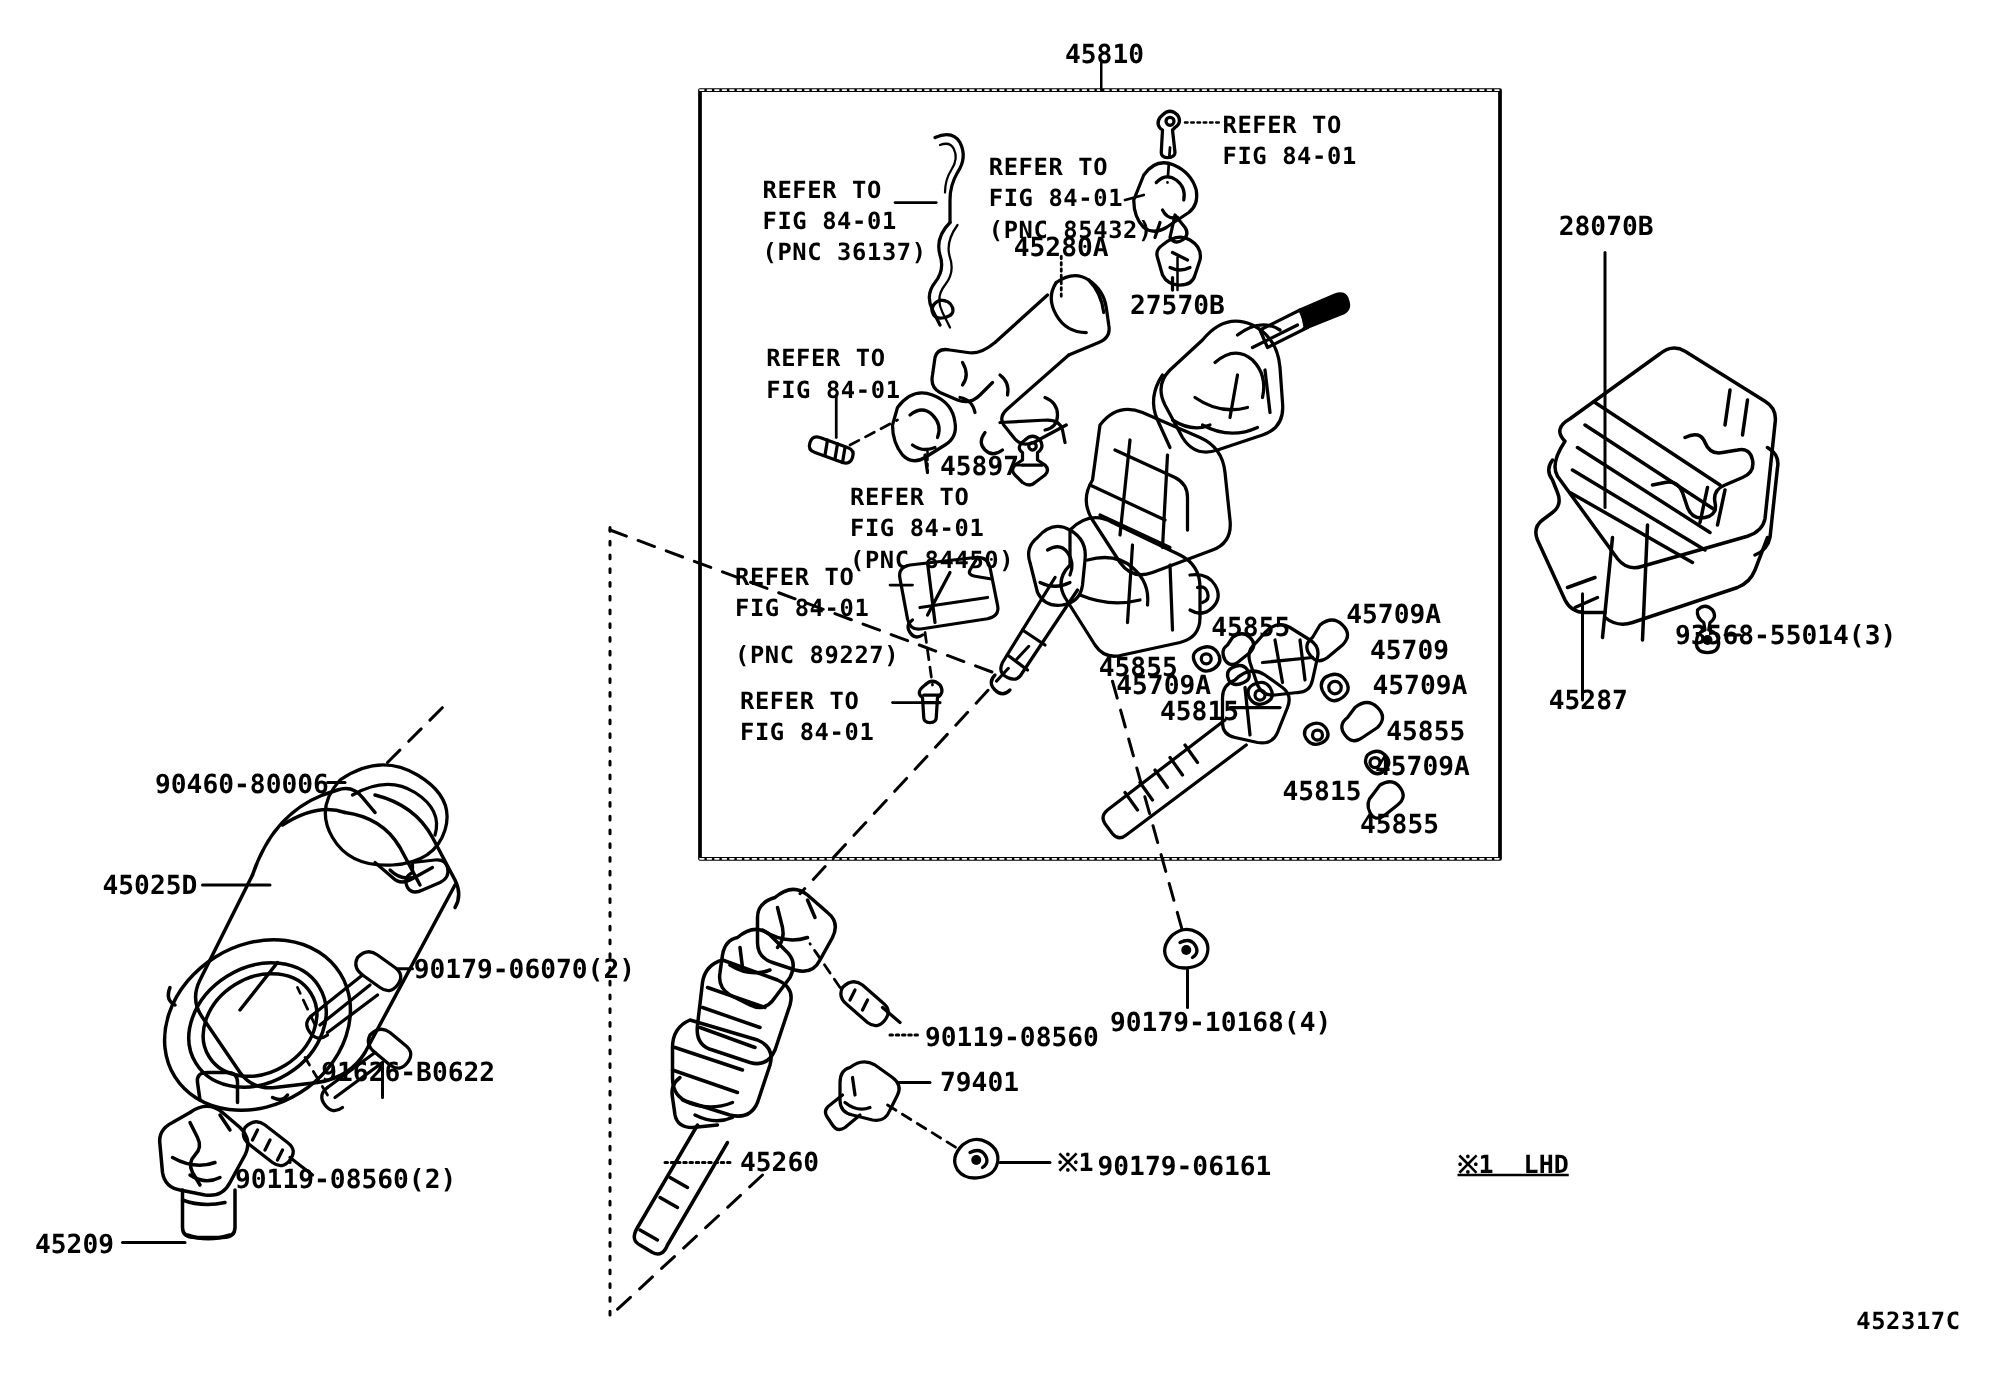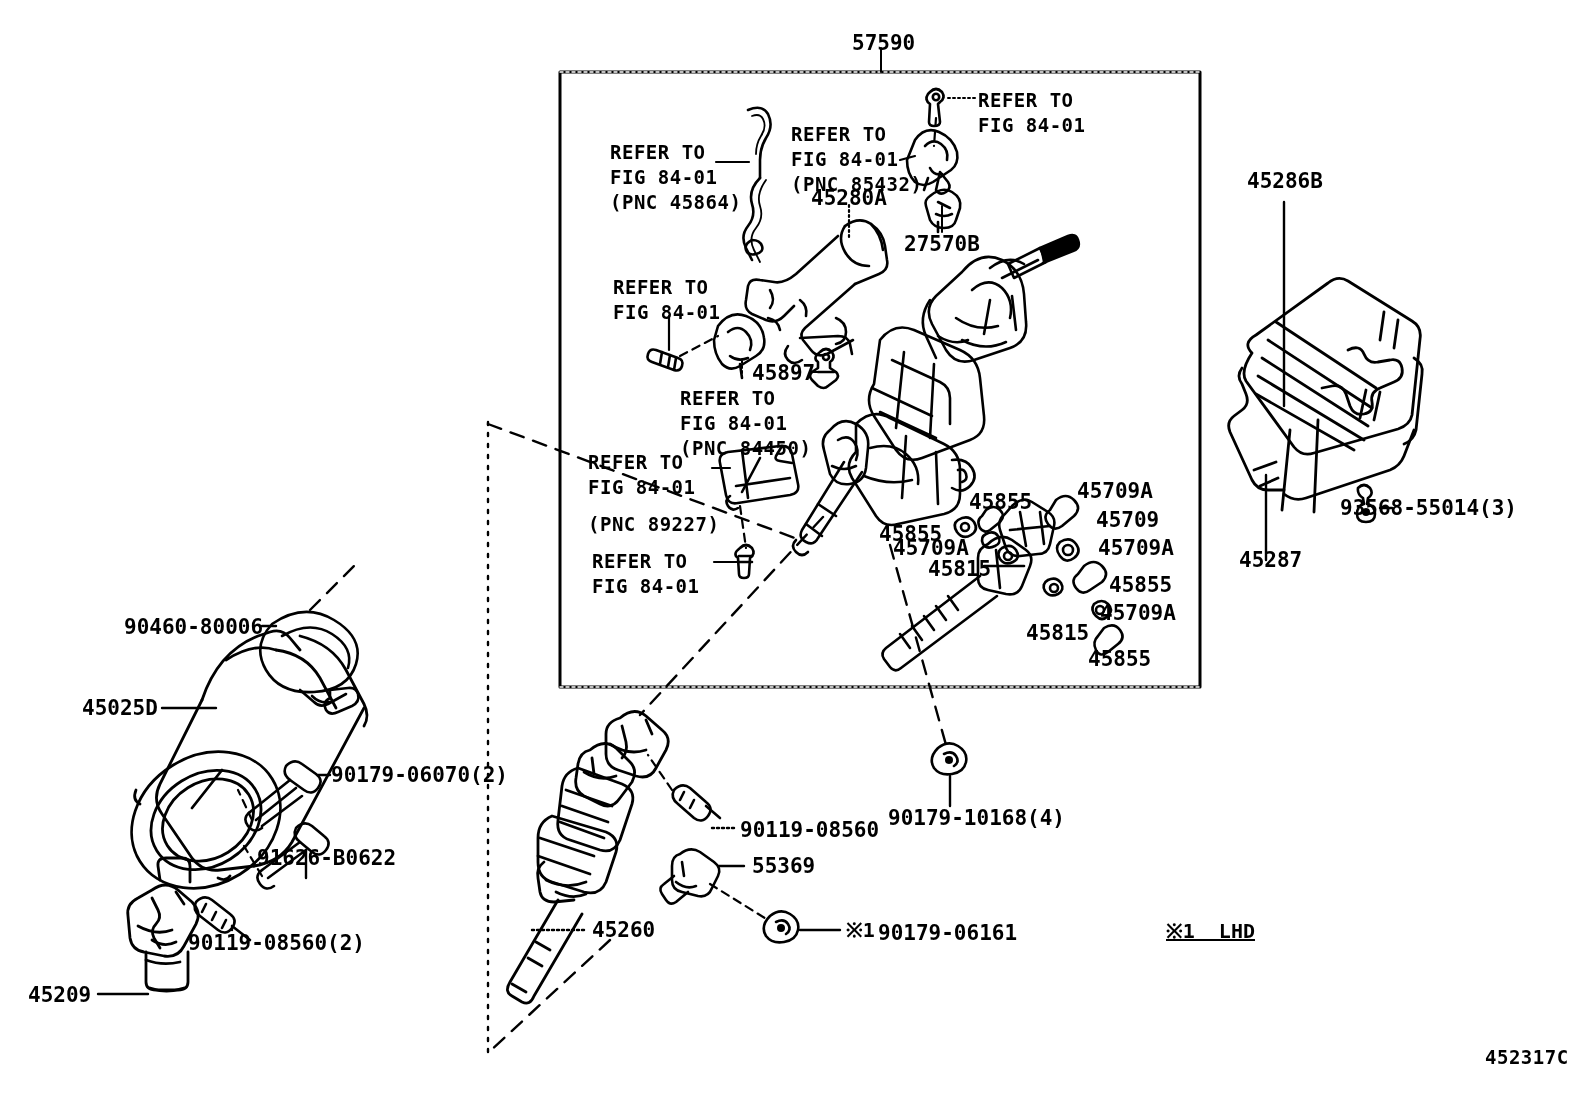--- a/index.html
+++ b/index.html
@@ -367,25 +367,25 @@
       <g>
         <path d="M938 748 q10 -8 20 -2 q10 6 8 16 q-2 10 -14 12 q-12 2 -18 -6 q-6 -10 4 -20 z"></path>
         <path d="M944 754 q8 -4 12 2 q4 6 -2 10"></path>
         <circle cx="949" cy="760" r="4" fill="#000" stroke="none"></circle>
       </g>
       <line x1="950" y1="776" x2="950" y2="806" stroke-width="2.4"></line>
 
     </g>
   </svg>
 
-  <div class="lbl" style="left:852px; top:30px;">57590</div>
+  <div class="lbl" style="left:852px; top:30px;">45810</div>
 
   <div class="lbl ref" style="left:610px; top:140px;">REFER TO</div>
   <div class="lbl ref" style="left:610px; top:165px;">FIG 84-01</div>
-  <div class="lbl ref" style="left:610px; top:190px;">(PNC 45864)</div>
+  <div class="lbl ref" style="left:610px; top:190px;">(PNC 36137)</div>
 
   <div class="lbl ref" style="left:791px; top:122px;">REFER TO</div>
   <div class="lbl ref" style="left:791px; top:147px;">FIG 84-01</div>
   <div class="lbl ref" style="left:791px; top:172px;">(PNC 85432)</div>
 
   <div class="lbl ref" style="left:978px; top:88px;">REFER TO</div>
   <div class="lbl ref" style="left:978px; top:113px;">FIG 84-01</div>
 
   <div class="lbl ref" style="left:613px; top:275px;">REFER TO</div>
   <div class="lbl ref" style="left:613px; top:300px;">FIG 84-01</div>
@@ -411,34 +411,34 @@
   <div class="lbl" style="left:928px; top:556px;">45815</div>
 
   <div class="lbl" style="left:1077px; top:478px;">45709A</div>
   <div class="lbl" style="left:1096px; top:507px;">45709</div>
   <div class="lbl" style="left:1098px; top:535px;">45709A</div>
   <div class="lbl" style="left:1109px; top:572px;">45855</div>
   <div class="lbl" style="left:1100px; top:600px;">45709A</div>
   <div class="lbl" style="left:1026px; top:620px;">45815</div>
   <div class="lbl" style="left:1088px; top:646px;">45855</div>
 
-  <div class="lbl" style="left:1247px; top:168px;">45286B</div>
+  <div class="lbl" style="left:1247px; top:168px;">28070B</div>
   <div class="lbl" style="left:1239px; top:547px;">45287</div>
   <div class="lbl" style="left:1340px; top:495px;">93568-55014(3)</div>
 
   <div class="lbl" style="left:124px; top:614px;">90460-80006</div>
   <div class="lbl" style="left:82px;  top:695px;">45025D</div>
   <div class="lbl" style="left:331px; top:762px;">90179-06070(2)</div>
   <div class="lbl" style="left:257px; top:845px;">91626-B0622</div>
   <div class="lbl" style="left:188px; top:930px;">90119-08560(2)</div>
   <div class="lbl" style="left:28px;  top:982px;">45209</div>
 
   <div class="lbl" style="left:592px; top:917px;">45260</div>
   <div class="lbl" style="left:740px; top:817px;">90119-08560</div>
-  <div class="lbl" style="left:752px; top:853px;">55369</div>
+  <div class="lbl" style="left:752px; top:853px;">79401</div>
   <div class="lbl" style="left:888px; top:805px;">90179-10168(4)</div>
 
   <div class="lbl note" style="left:846px; top:917px;">※1</div>
   <div class="lbl" style="left:878px; top:920px;">90179-06161</div>
 
   <div class="lbl note" style="left:1166px; top:918px;text-decoration:underline;">※1  LHD</div>
 
   <div class="lbl id" style="left:1485px; top:1044px;">452317C</div>
 
 </div>

